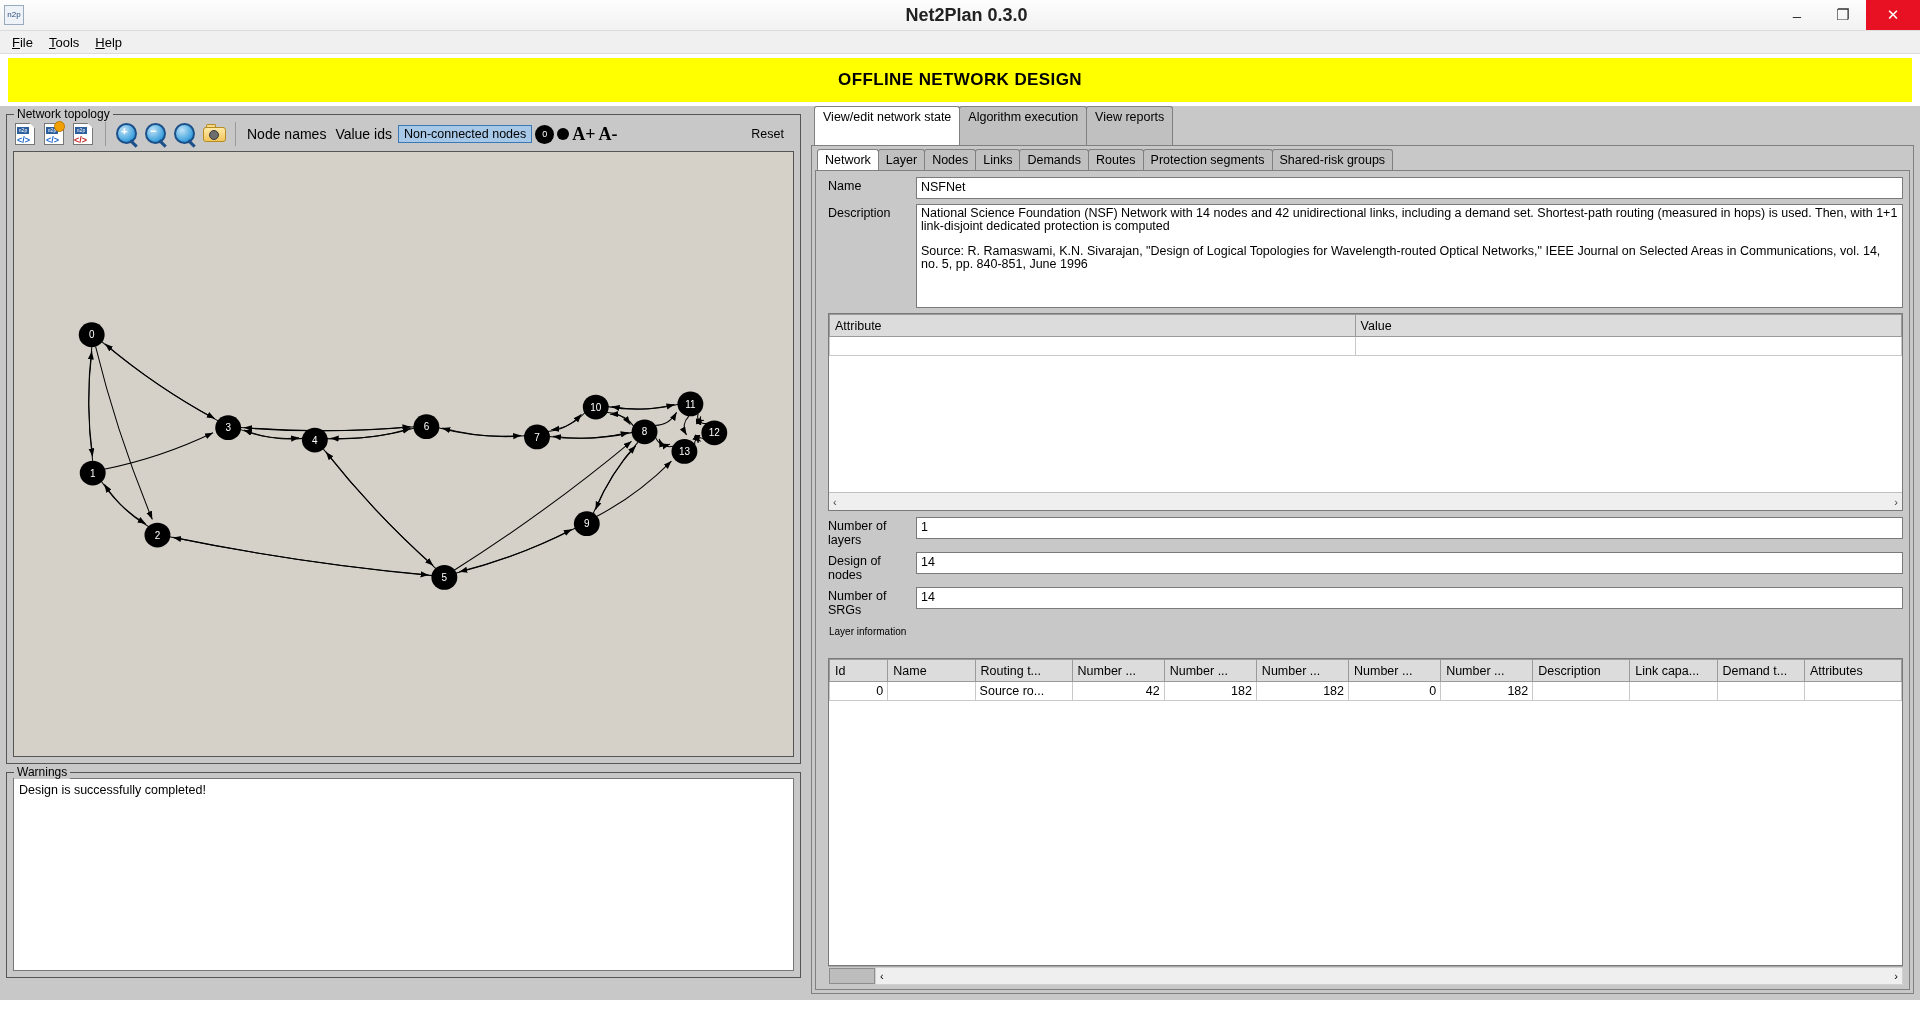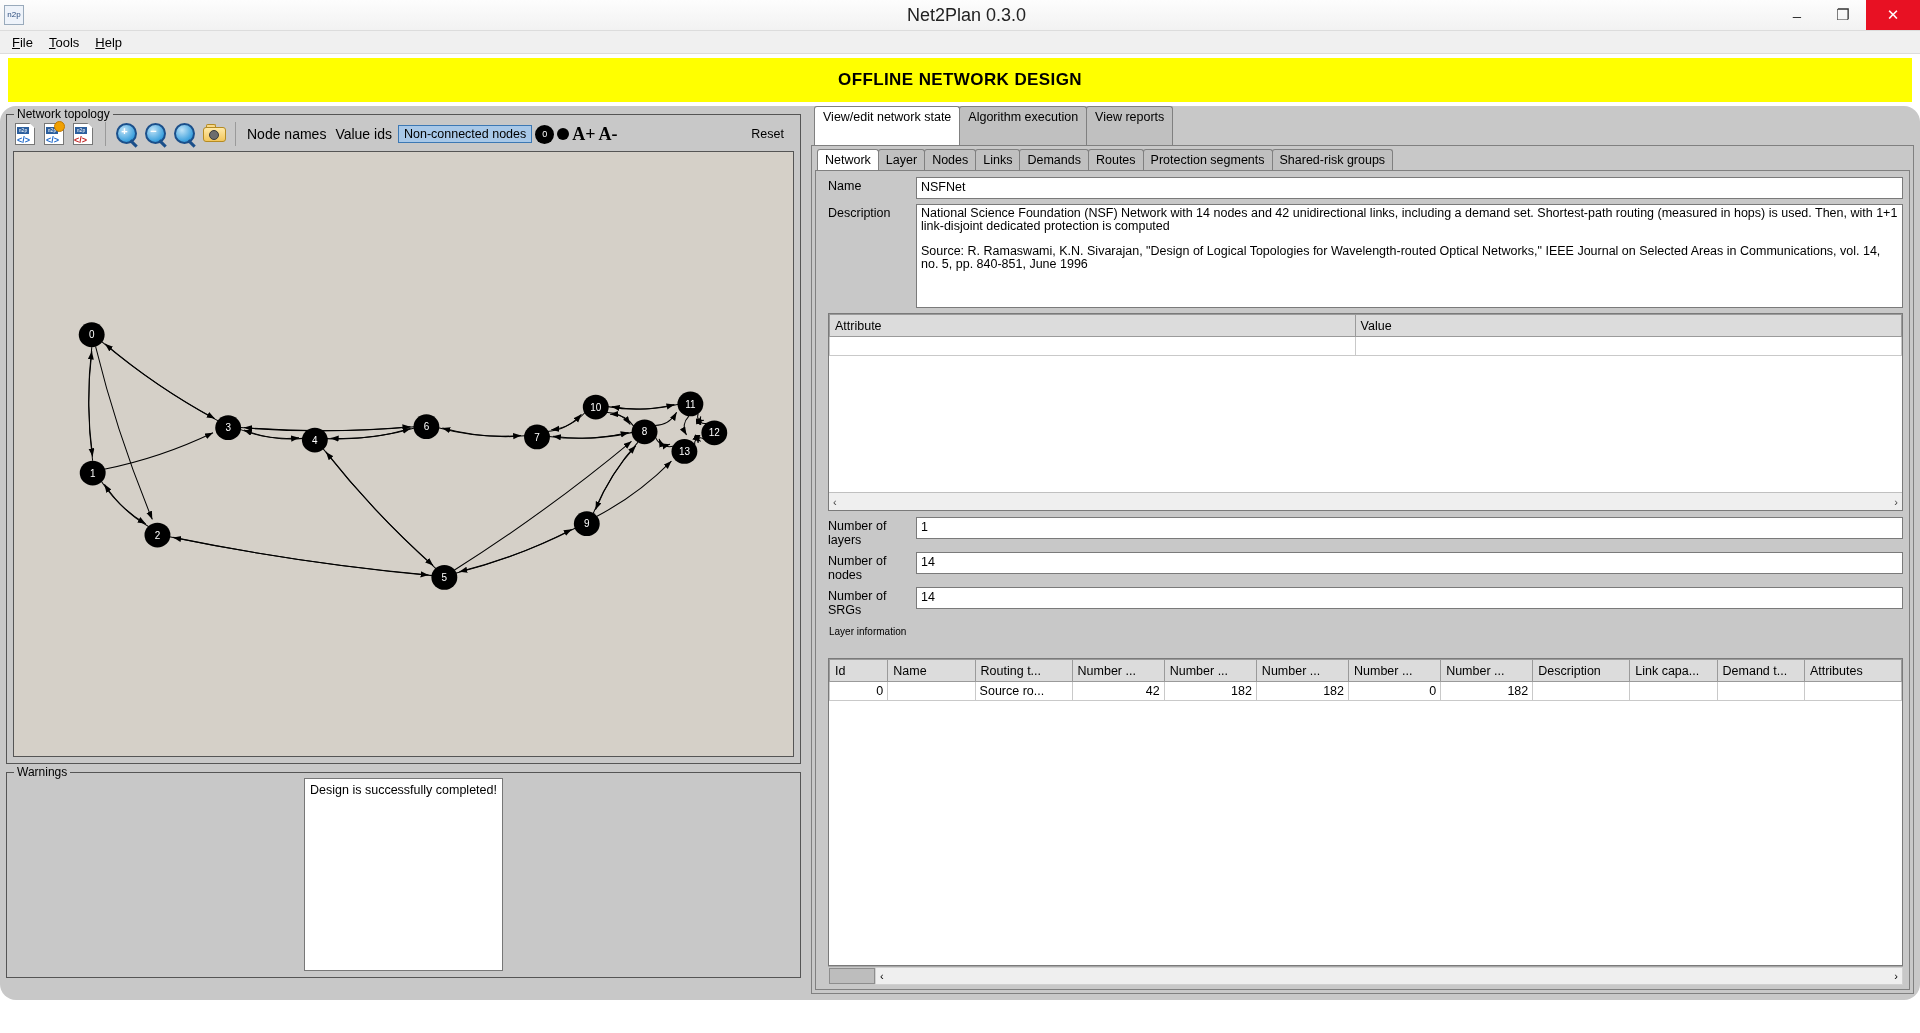--- a/index.html
+++ b/index.html
@@ -20,21 +20,21 @@
     position: relative;
   }
   #app-icon {
     width: 18px; height: 18px; margin-left: 4px;
     border: 1px solid #9ab; background: #eef3fa;
     font-size: 8px; line-height: 18px; text-align: center;
     color: #2a4b7c; font-family: "Liberation Sans", sans-serif;
   }
   #window-title {
     position: absolute; left: 13px; right: 0; text-align: center;
-    font-size: 18px; color: #222;
+    font-size: 18px; color: #222; font-weight: bold;
   }
   #win-buttons { margin-left: auto; display: flex; height: 100%; }
   .win-btn {
     width: 46px; height: 100%;
     display: flex; align-items: center; justify-content: center;
     font-size: 15px; color: #333;
   }
   .win-btn.close { background: #e81123; color: #fff; width: 54px; }
   
   #menubar {
@@ -52,21 +52,20 @@
     display: flex; align-items: center; justify-content: center;
     font-weight: bold; font-size: 17px; letter-spacing: .4px;
   }
   
   #main {
     display: flex;
     height: 894px;
     background: #c8c8c8;
     padding: 0 6px 6px 6px;
     box-sizing: border-box;
-    border-radius: 16px;
   }
   #left-col { width: 795px; display: flex; flex-direction: column; }
   #divider { width: 10px; }
   #right-col { flex: 1; display: flex; flex-direction: column; }
   
   .titled {
     border: 1px solid #555;
     position: relative;
     margin-top: 8px;
     background: #c8c8c8;
@@ -140,21 +139,21 @@
   .node-ico.sm { width: 12px; height: 12px; }
   .aplus { font-size: 18px; font-weight: bold; font-family: "Liberation Serif", serif; }
   #reset-btn { margin-left: auto; font-size: 12.5px; padding-right: 10px; cursor: pointer; }
   
   #canvas-wrap {
     margin: 0 6px 6px 6px; flex: 1;
     background: #d5d0c8; border: 1px solid #555; position: relative;
   }
   #topo-svg { position: absolute; inset: 0; width: 100%; height: 100%; }
   
-  #warn-panel { flex: 1; display: flex; flex-direction: column; margin-bottom: 16px; align-items: center; }
+  #warn-panel { flex: 1; display: flex; flex-direction: column; margin-bottom: 16px; }
   #warn-text {
     margin: 5px 6px 6px 6px; flex: 1; background: #fff;
     border: 1px solid #777; padding: 4px 5px; font-size: 12.5px;
   }
   
   .tabbar { display: flex; align-items: flex-end; padding-left: 3px; }
   .tab {
     border: 1px solid #808080; border-bottom: none;
     background: #c0c0c0; padding: 3px 8px 21px 8px;
     font-size: 12.5px; margin-right: -1px; cursor: pointer;
@@ -474,21 +473,21 @@
           </div>
         </div>
 
         <div style="height:6px"></div>
 
         <div class="form-row">
           <div class="form-label">Number of layers</div>
           <div class="field">1</div>
         </div>
         <div class="form-row">
-          <div class="form-label">Number of nodes</div>
+          <div class="form-label">Design of nodes</div>
           <div class="field">14</div>
         </div>
         <div class="form-row">
           <div class="form-label">Number of SRGs</div>
           <div class="field">14</div>
         </div>
 
         <div class="sect-label">Layer information</div>
 
         <div class="layer-box">

